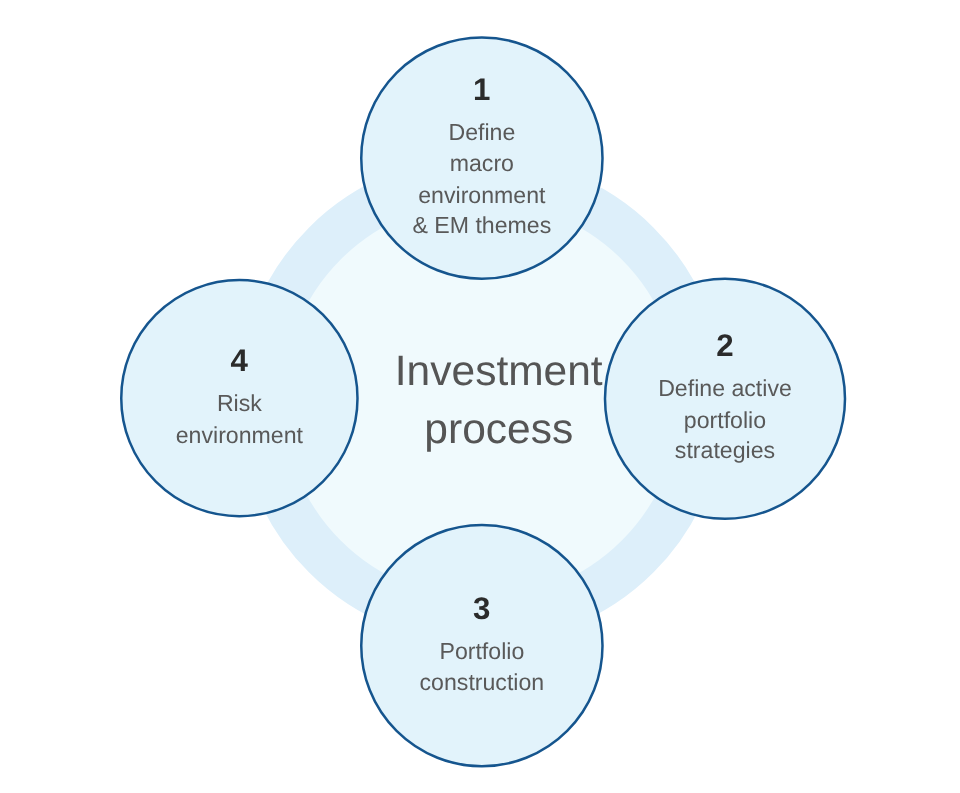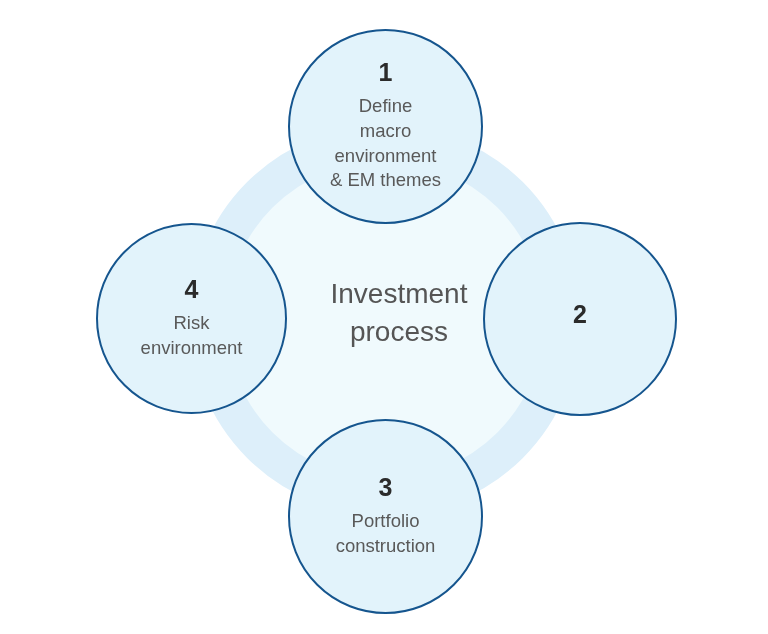--- a/index.html
+++ b/index.html
@@ -73,21 +73,21 @@
     left: 96px; top: 223px;
     width: 191px; height: 191px;
   }
   #center-label {
     position: absolute;
     left: 285px;
     top: 275px;
     width: 228px;
     text-align: center;
     font-family: "Liberation Sans", sans-serif;
-    font-size: 28px;
+    font-size: 34px;
     font-weight: 400;
     color: #555555;
     line-height: 1.34;
     white-space: pre-line;
   }
 </style>
 </head>
 <body>
 
 <div id="diagram-canvas">
@@ -100,20 +100,23 @@
   <div class="node-circle" id="node-1">
     <div class="node-number">1</div>
     <div class="node-label">Define
 macro
 environment
 &amp; EM themes</div>
   </div>
 
   <div class="node-circle" id="node-2">
     <div class="node-number">2</div>
+    <div class="node-label">Define active
+portfolio
+strategies</div>
   </div>
 
   <div class="node-circle" id="node-3">
     <div class="node-number">3</div>
     <div class="node-label">Portfolio
 construction</div>
   </div>
 
   <div class="node-circle" id="node-4">
     <div class="node-number">4</div>

